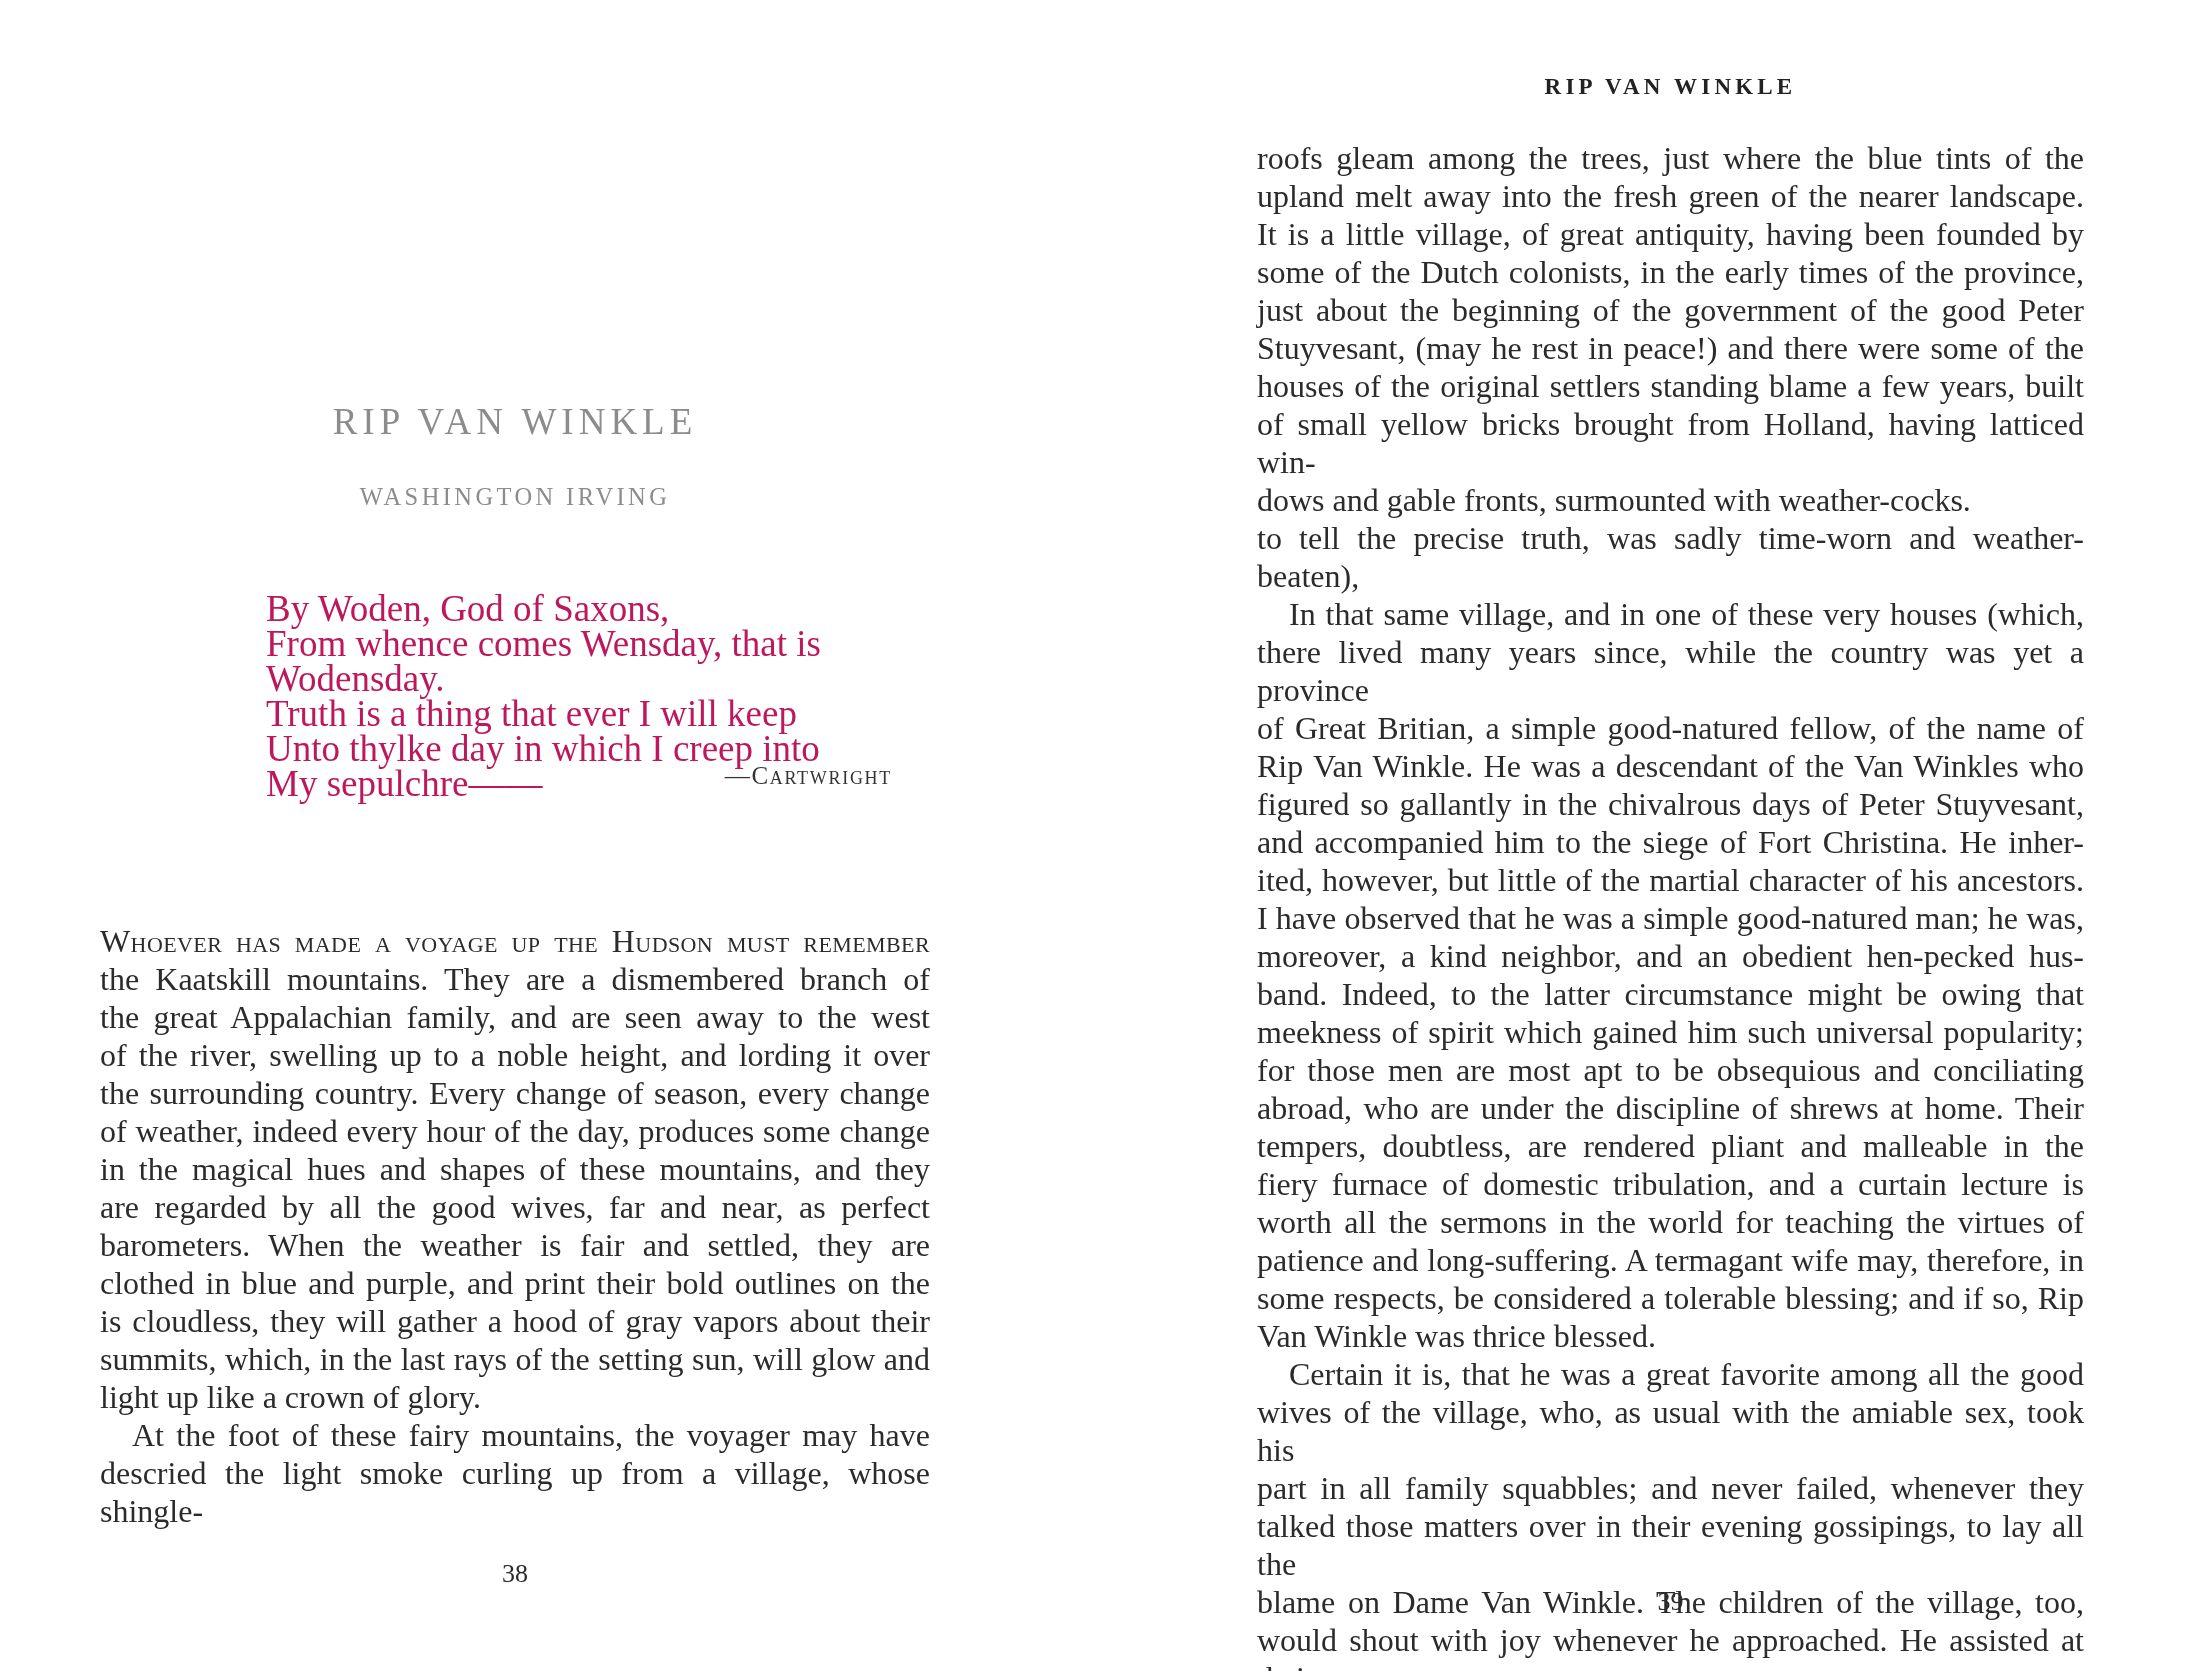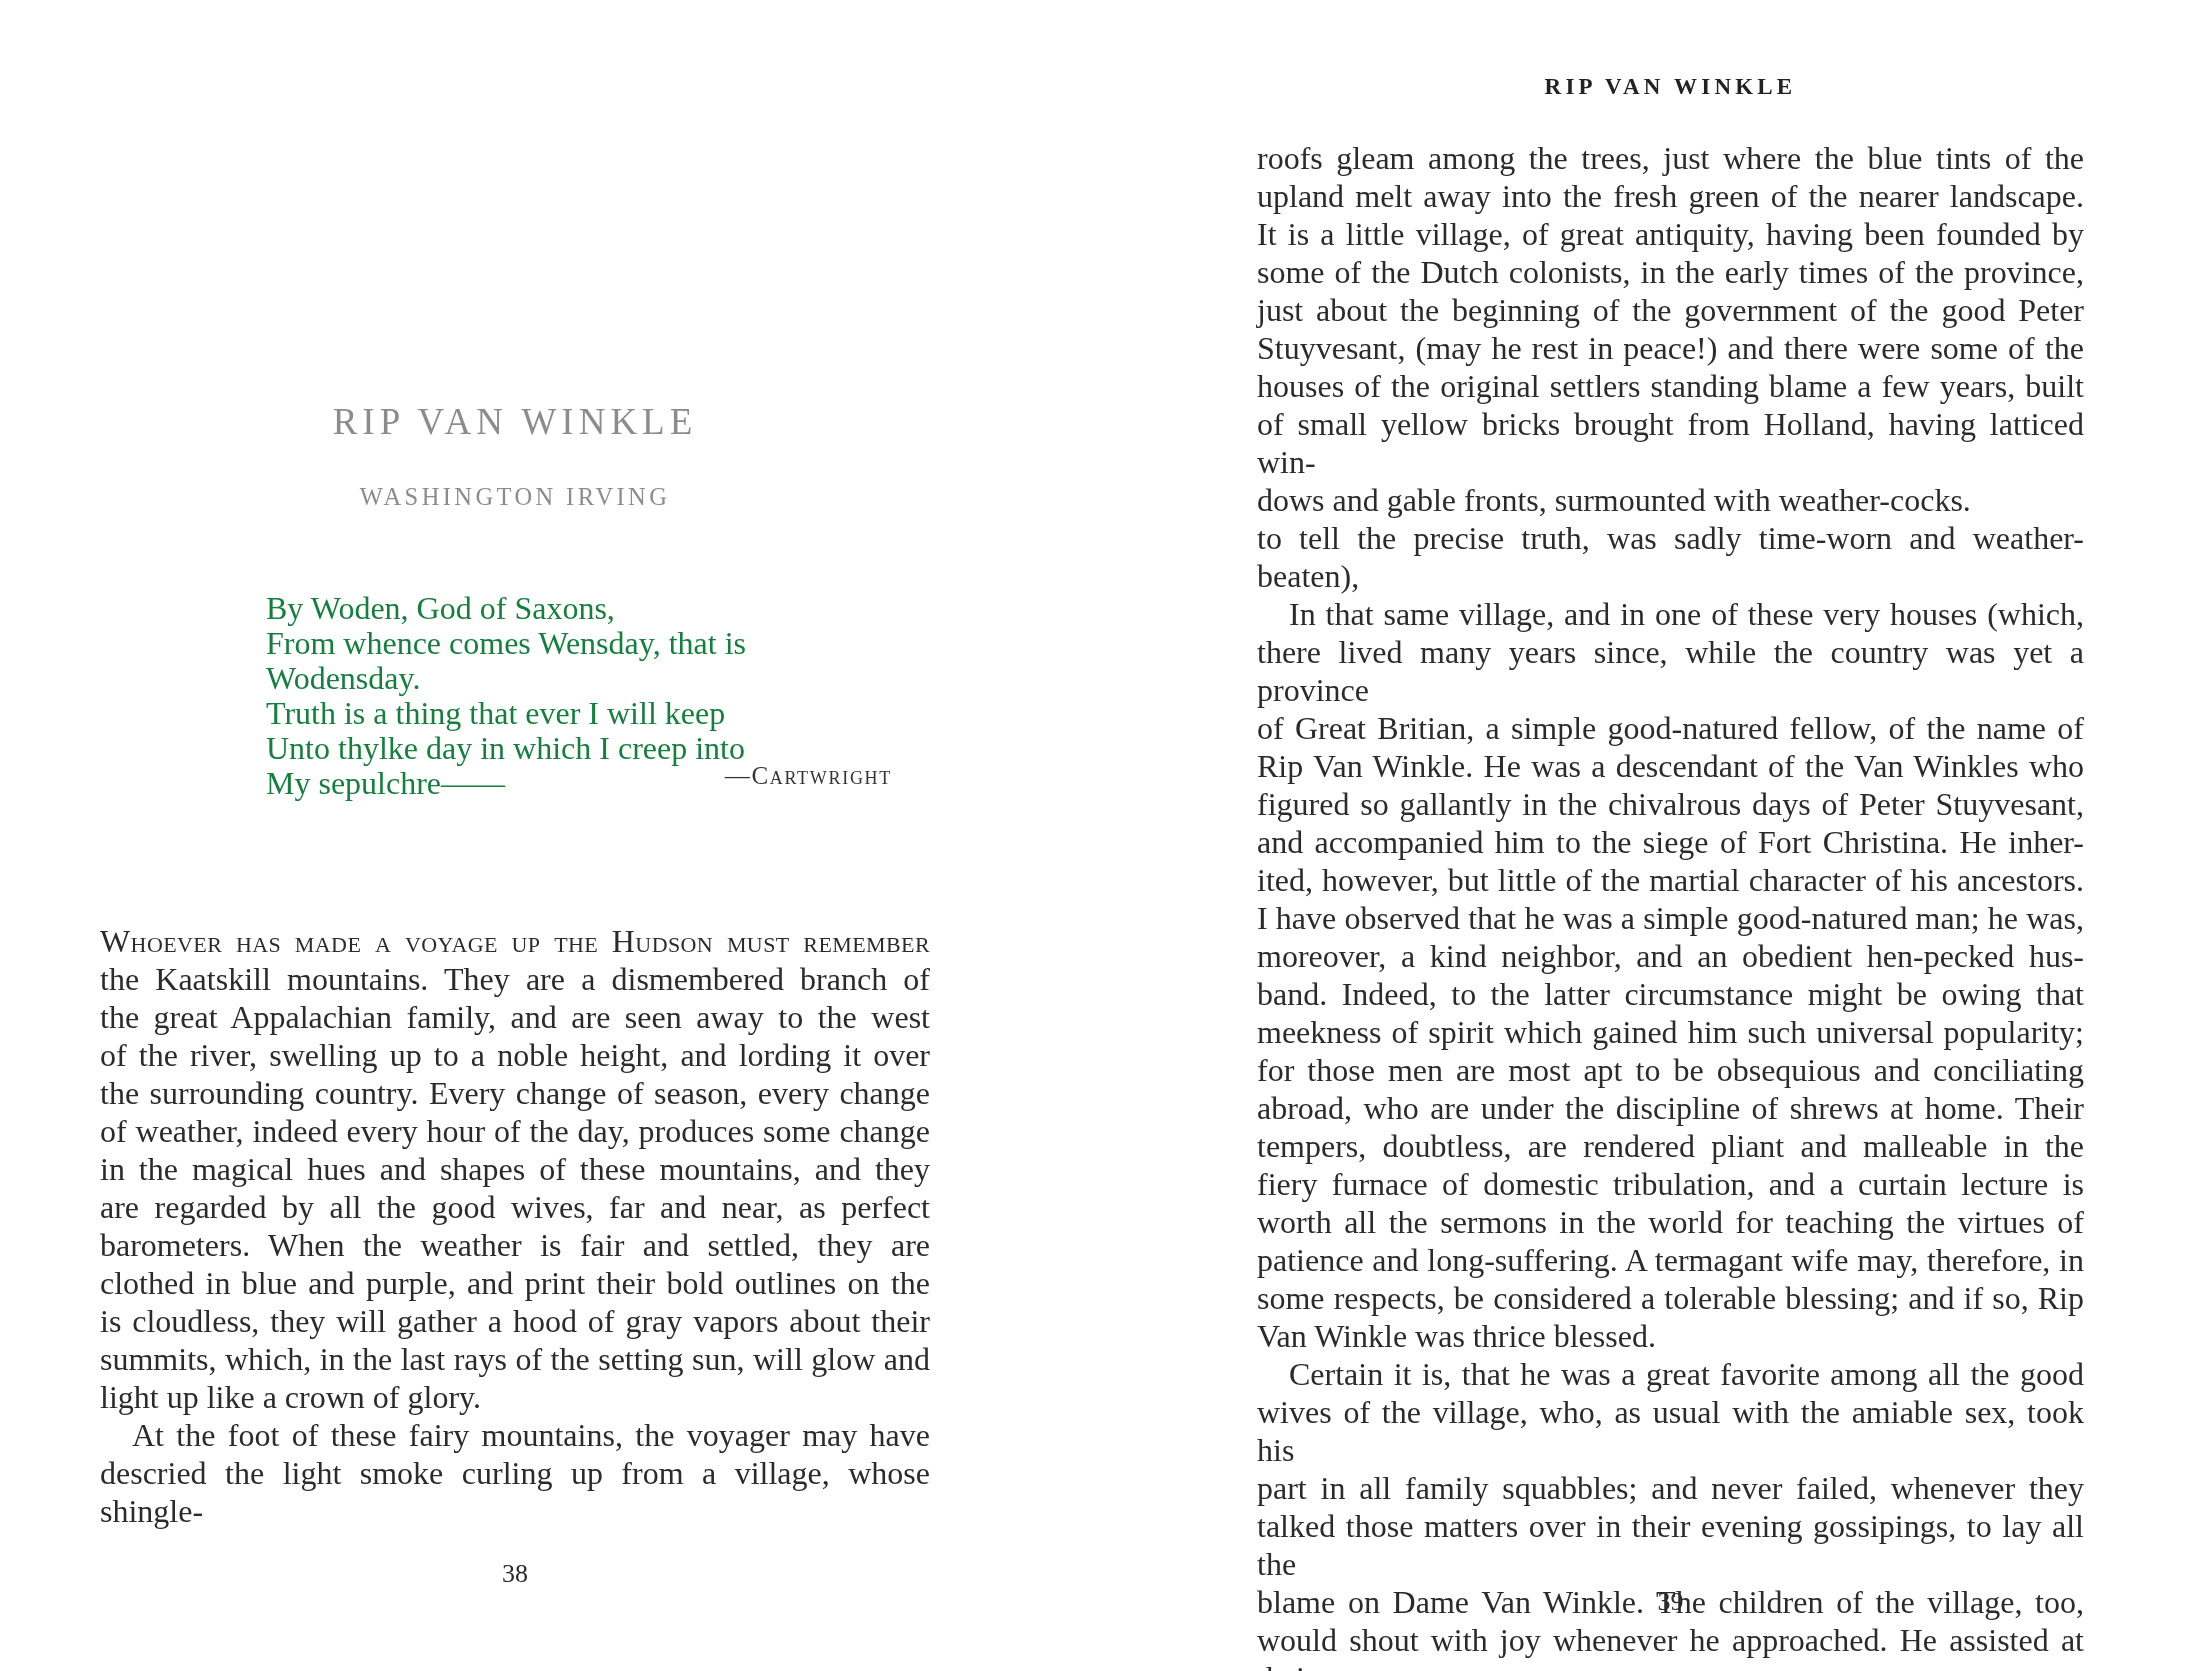--- a/index.html
+++ b/index.html
@@ -27,23 +27,23 @@
   .chapter-author {
     position: absolute; left: 0; right: 0; top: 483px;
     text-align: center;
     font-size: 24.5px;
     letter-spacing: 3.4px;
     color: #8c8c8c;
     white-space: nowrap;
   }
   .epigraph {
     position: absolute; left: 166px; top: 591px; width: 626px;
-    font-size: 32px;
+    font-size: 37px;
     line-height: 35px;
-    color: #15803d;
+    color: #be185d;
   }
   .epigraph .line { text-align: left; }
   .epigraph-attribution {
     position: absolute; left: 166px; top: 762px; width: 626px;
     text-align: right;
     font-size: 25px;
     font-variant: small-caps;
     letter-spacing: 1.7px;
     color: #333333;
   }

